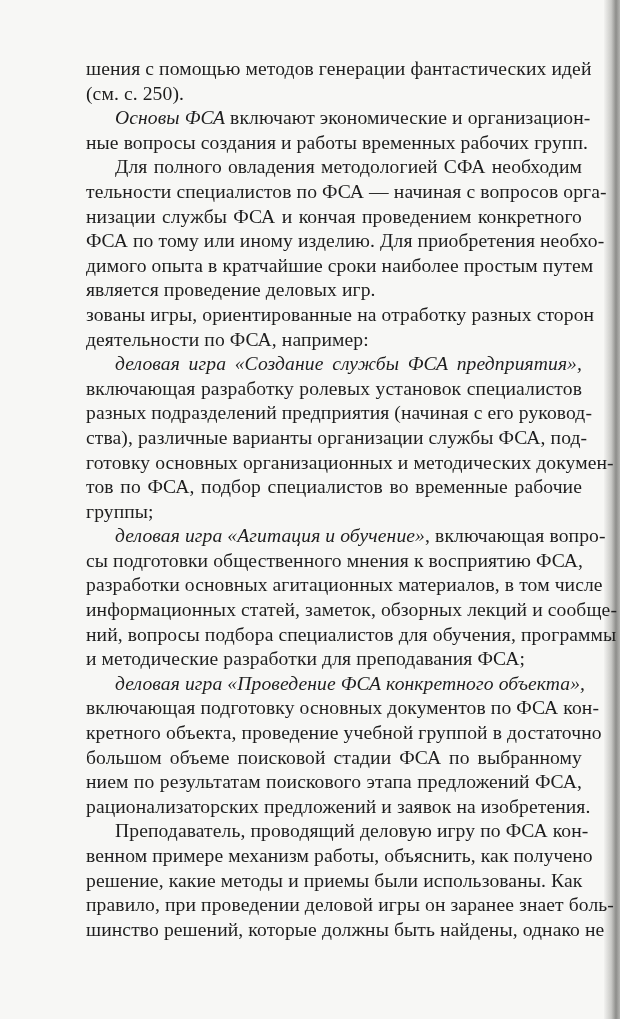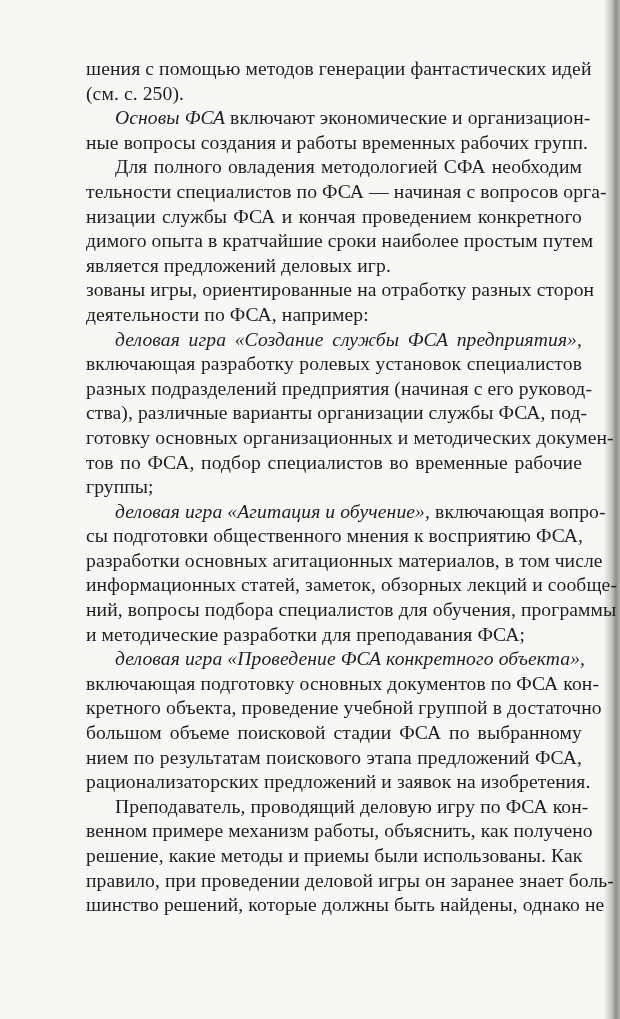--- a/index.html
+++ b/index.html
@@ -34,22 +34,23 @@
 
 <div class="edge"></div>
 <div class="page" id="page">
     <div class="line"><span>шения с помощью методов генерации фантастических идей</span></div>
     <div class="line last"><span>(см. с. 250).</span></div>
     <div class="line ind"><i>Основы ФСА</i><span> включают экономические и организацион-</span></div>
     <div class="line last"><span>ные вопросы создания и работы временных рабочих групп.</span></div>
     <div class="line ind"><span>Для полного овладения методологией СФА необходим</span></div>
     <div class="line"><span>тельности специалистов по ФСА — начиная с вопросов орга-</span></div>
     <div class="line"><span>низации службы ФСА и кончая проведением конкретного</span></div>
+    <div class="line"><span>ФСА по тому или иному изделию. Для приобретения необхо-</span></div>
     <div class="line"><span>димого опыта в кратчайшие сроки наиболее простым путем</span></div>
-    <div class="line last"><span>является предложений деловых игр.</span></div>
+    <div class="line last"><span>является проведение деловых игр.</span></div>
     <div class="line"><span>зованы игры, ориентированные на отработку разных сторон</span></div>
     <div class="line last"><span>деятельности по ФСА, например:</span></div>
     <div class="line ind"><i>деловая игра «Создание службы ФСА предприятия»,</i></div>
     <div class="line"><span>включающая разработку ролевых установок специалистов</span></div>
     <div class="line"><span>разных подразделений предприятия (начиная с его руковод-</span></div>
     <div class="line"><span>ства), различные варианты организации службы ФСА, под-</span></div>
     <div class="line"><span>готовку основных организационных и методических докумен-</span></div>
     <div class="line"><span>тов по ФСА, подбор специалистов во временные рабочие</span></div>
     <div class="line last"><span>группы;</span></div>
     <div class="line ind"><i>деловая игра «Агитация и обучение»</i><span>, включающая вопро-</span></div>

